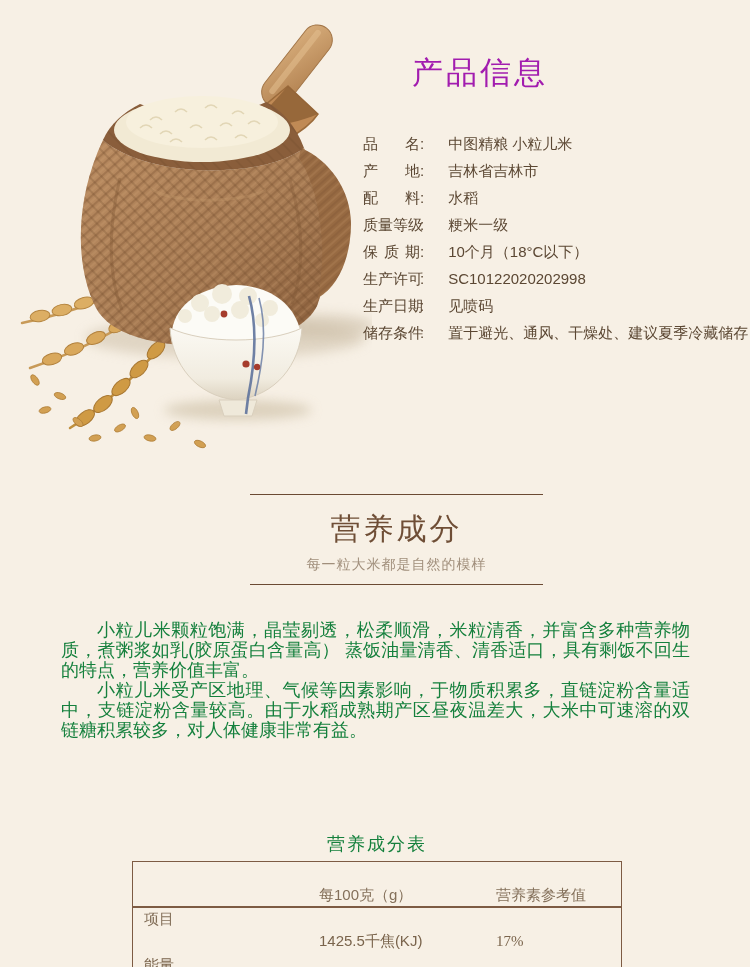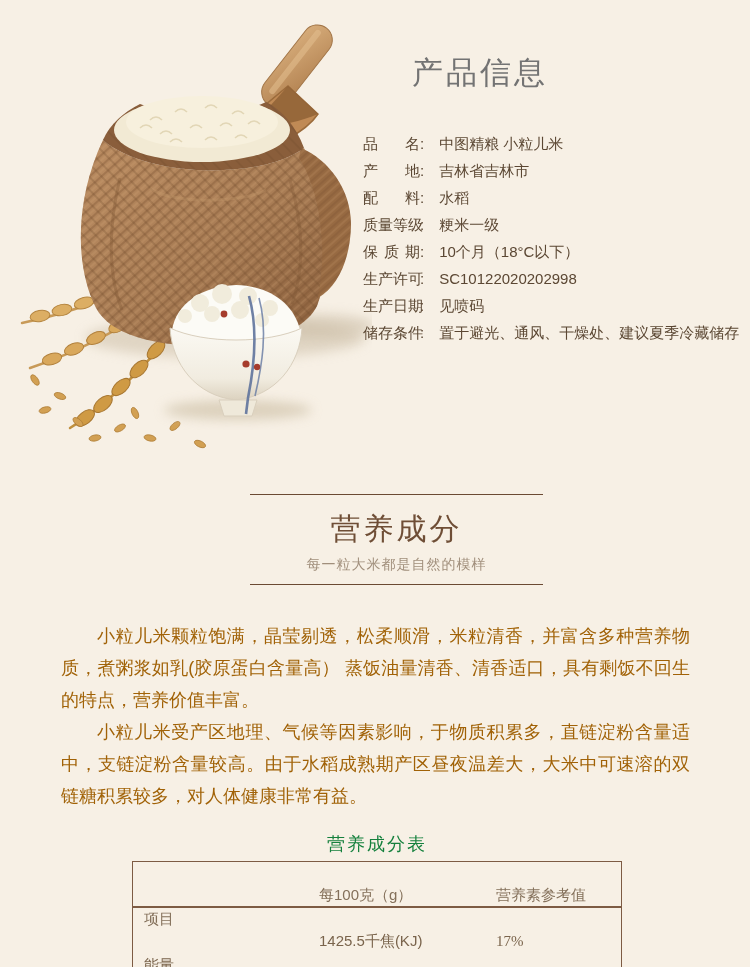--- a/index.html
+++ b/index.html
@@ -6,46 +6,46 @@
   body{
     width:750px;height:967px;position:relative;overflow:hidden;
     background:#f7f0e5;
     font-family:"Liberation Sans","DejaVu Sans",sans-serif;
   }
   
   .photo{position:absolute;left:0;top:8px;width:372px;height:446px;}
   
   .pi-title{
     position:absolute;left:412px;top:52px;
-    font-size:31px;letter-spacing:3px;color:#737373;font-weight:400;white-space:nowrap;
+    font-size:31px;letter-spacing:3px;color:#a21caf;font-weight:400;white-space:nowrap;
   }
   .pi-rows{position:absolute;left:363px;top:130px;}
   .pi-row{height:27px;line-height:27px;font-size:15px;color:#5b4733;white-space:nowrap;}
   .pi-lab{
     display:inline-block;width:57px;text-align:justify;text-align-last:justify;
     vertical-align:top;
   }
   .pi-colon{display:inline-block;vertical-align:top;}
-  .pi-val{margin-left:15px;}
+  .pi-val{margin-left:24px;}
   
   .rule{position:absolute;left:250px;width:293px;height:1px;background:#6b4a33;}
   .rule-top{top:494px;}
   .rule-bottom{top:584px;}
   .sec-title{
     position:absolute;left:250px;top:509px;width:293px;text-align:center;
     font-size:30px;letter-spacing:3px;color:#6f4e36;font-weight:400;
   }
   .sec-sub{
     position:absolute;left:225px;top:556px;width:343px;text-align:center;
     font-size:14px;letter-spacing:1px;color:#a18f7c;
   }
   
   .paras{
     position:absolute;left:61px;top:620px;width:629px;
-    font-size:18px;line-height:32px;color:#a16207;text-align:justify;
+    font-size:18px;line-height:20px;color:#15803d;text-align:justify;
   }
   .paras p{margin:0;text-indent:2em;}
   
   .tbl-title{
     position:absolute;left:132px;top:832px;width:490px;text-align:center;
     font-size:18px;letter-spacing:2px;color:#15803d;
   }
   .ntable{
     position:absolute;left:132px;top:861px;width:488px;
     border:1px solid #7d5b43;border-bottom:none;

